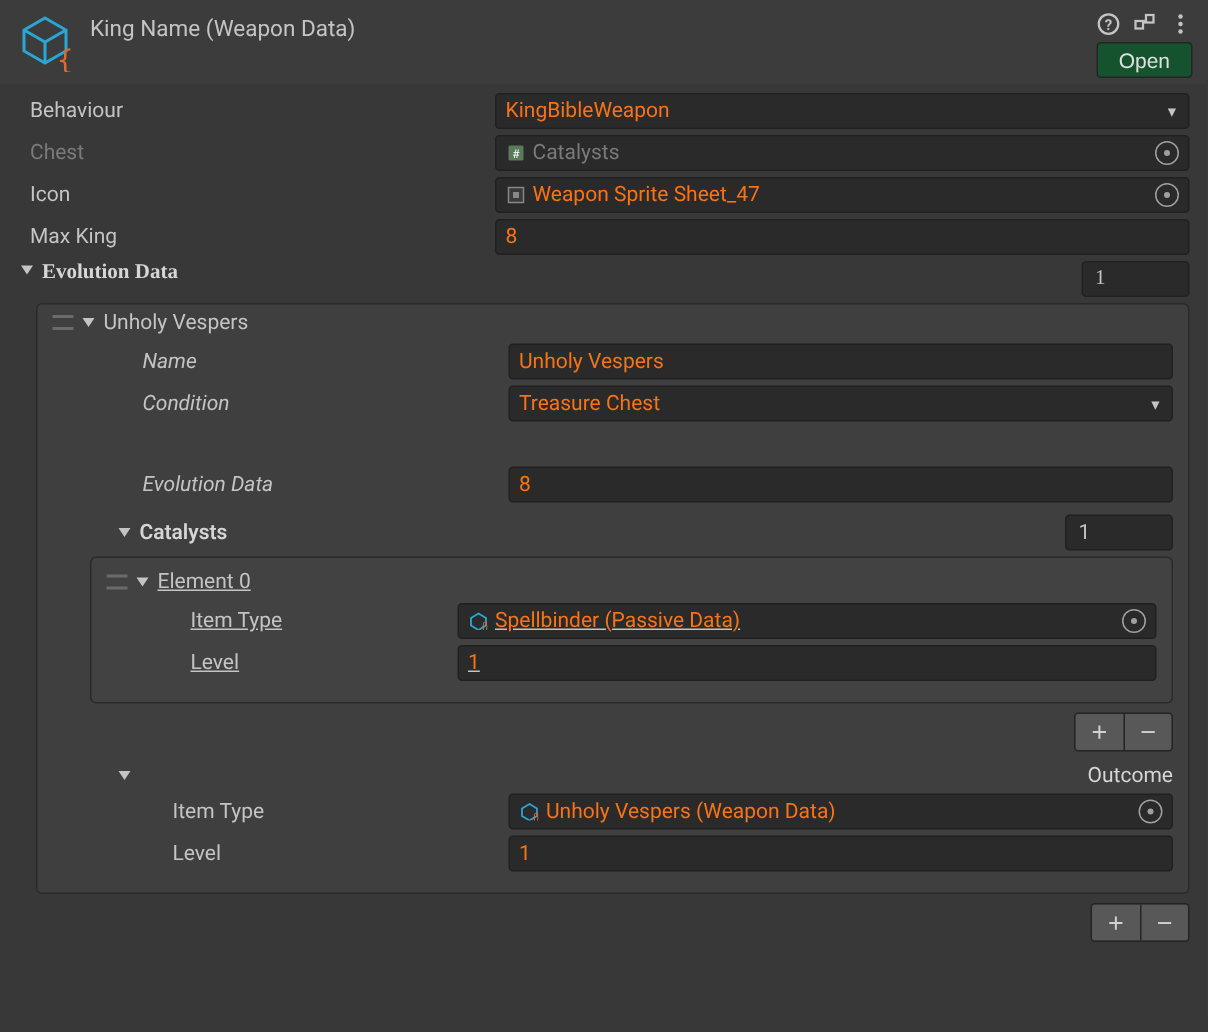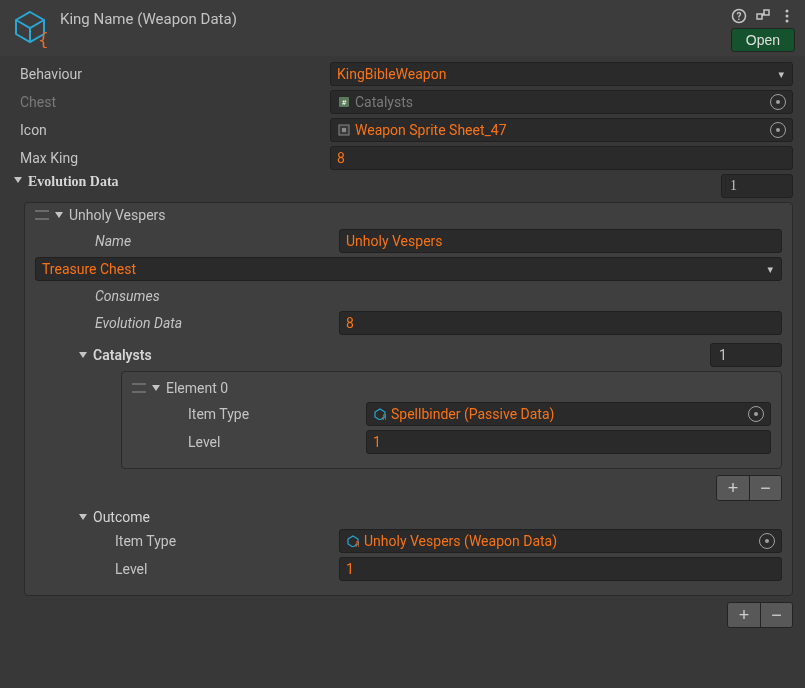--- a/index.html
+++ b/index.html
@@ -327,47 +327,47 @@
     </div>
 
     <div class="row">
       <div class="label indent-a">Name</div>
       <div class="field">
           <span>Unholy Vespers</span>
         </div>
     </div>
 
     <div class="row">
+      <div class="label indent-a">Condition</div>
       <div class="field dropdown">
           <span>Treasure Chest</span>
         </div>
     </div>
 
     <div class="row">
-      <div class="label indent-a">Consumes</div>
     </div>
 
     <div class="row">
       <div class="label indent-a">Evolution Data</div>
       <div class="field">
           <span>8</span>
         </div>
     </div>
 
     <div class="subhead" style="padding-left:42px;justify-content:space-between;">
       <span class="foldout">
         <svg width="10" height="10" viewBox="0 0 10 10">
             <polygon points="1,2 9,2 5,8" fill="#c4c4c4"></polygon>
           </svg>
       </span>
       <div class="section-title">Catalysts</div>
       <div class="count-field">1</div>
     </div>
 
-    <div class="nested-panel" style="margin-left:86px;">
+    <div class="nested-panel" style="margin-left:25px;text-decoration:underline;">
       <div class="item-head">
         <span class="drag-handle">
             <span></span>
             <span></span>
           </span>
         <span class="foldout">
           <svg width="10" height="10" viewBox="0 0 10 10">
               <polygon points="1,2 9,2 5,8" fill="#c4c4c4"></polygon>
             </svg>
         </span>
@@ -404,21 +404,21 @@
         <button class="pm-btn">−</button>
       </div>
     </div>
 
     <div class="subhead" style="padding-left:42px;">
       <span class="foldout">
         <svg width="10" height="10" viewBox="0 0 10 10">
             <polygon points="1,2 9,2 5,8" fill="#c4c4c4"></polygon>
           </svg>
       </span>
-      <div class="section-title" style="font-weight:400;">Outcome</div>
+      <div class="section-title" style="font-weight:400;text-align:right;">Outcome</div>
     </div>
 
     <div class="row">
       <div class="label indent-b">Item Type</div>
       <div class="field objref">
         <span style="display:flex;align-items:center;">
           <span class="ref-icon">
             <svg width="12" height="12" viewBox="0 0 12 12">
                 <polygon points="6,1 11,4 11,9 6,12 1,9 1,4" fill="none" stroke="#2aa6d4" stroke-width="1.2"></polygon>
                 <text x="8" y="12" font-size="7" fill="#e06a2f">{}</text>

